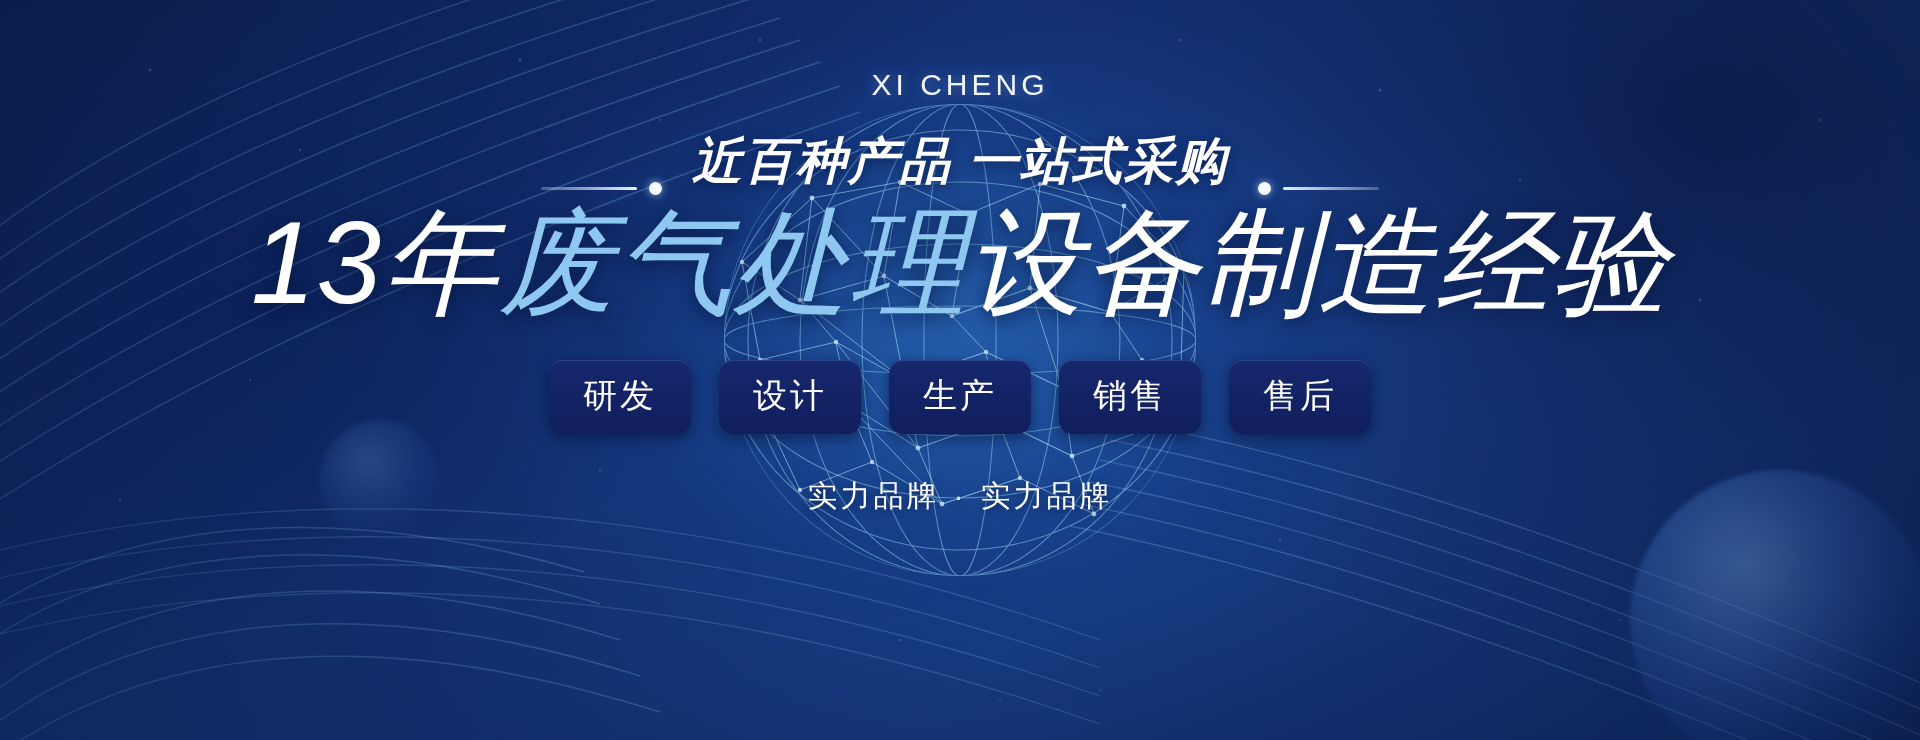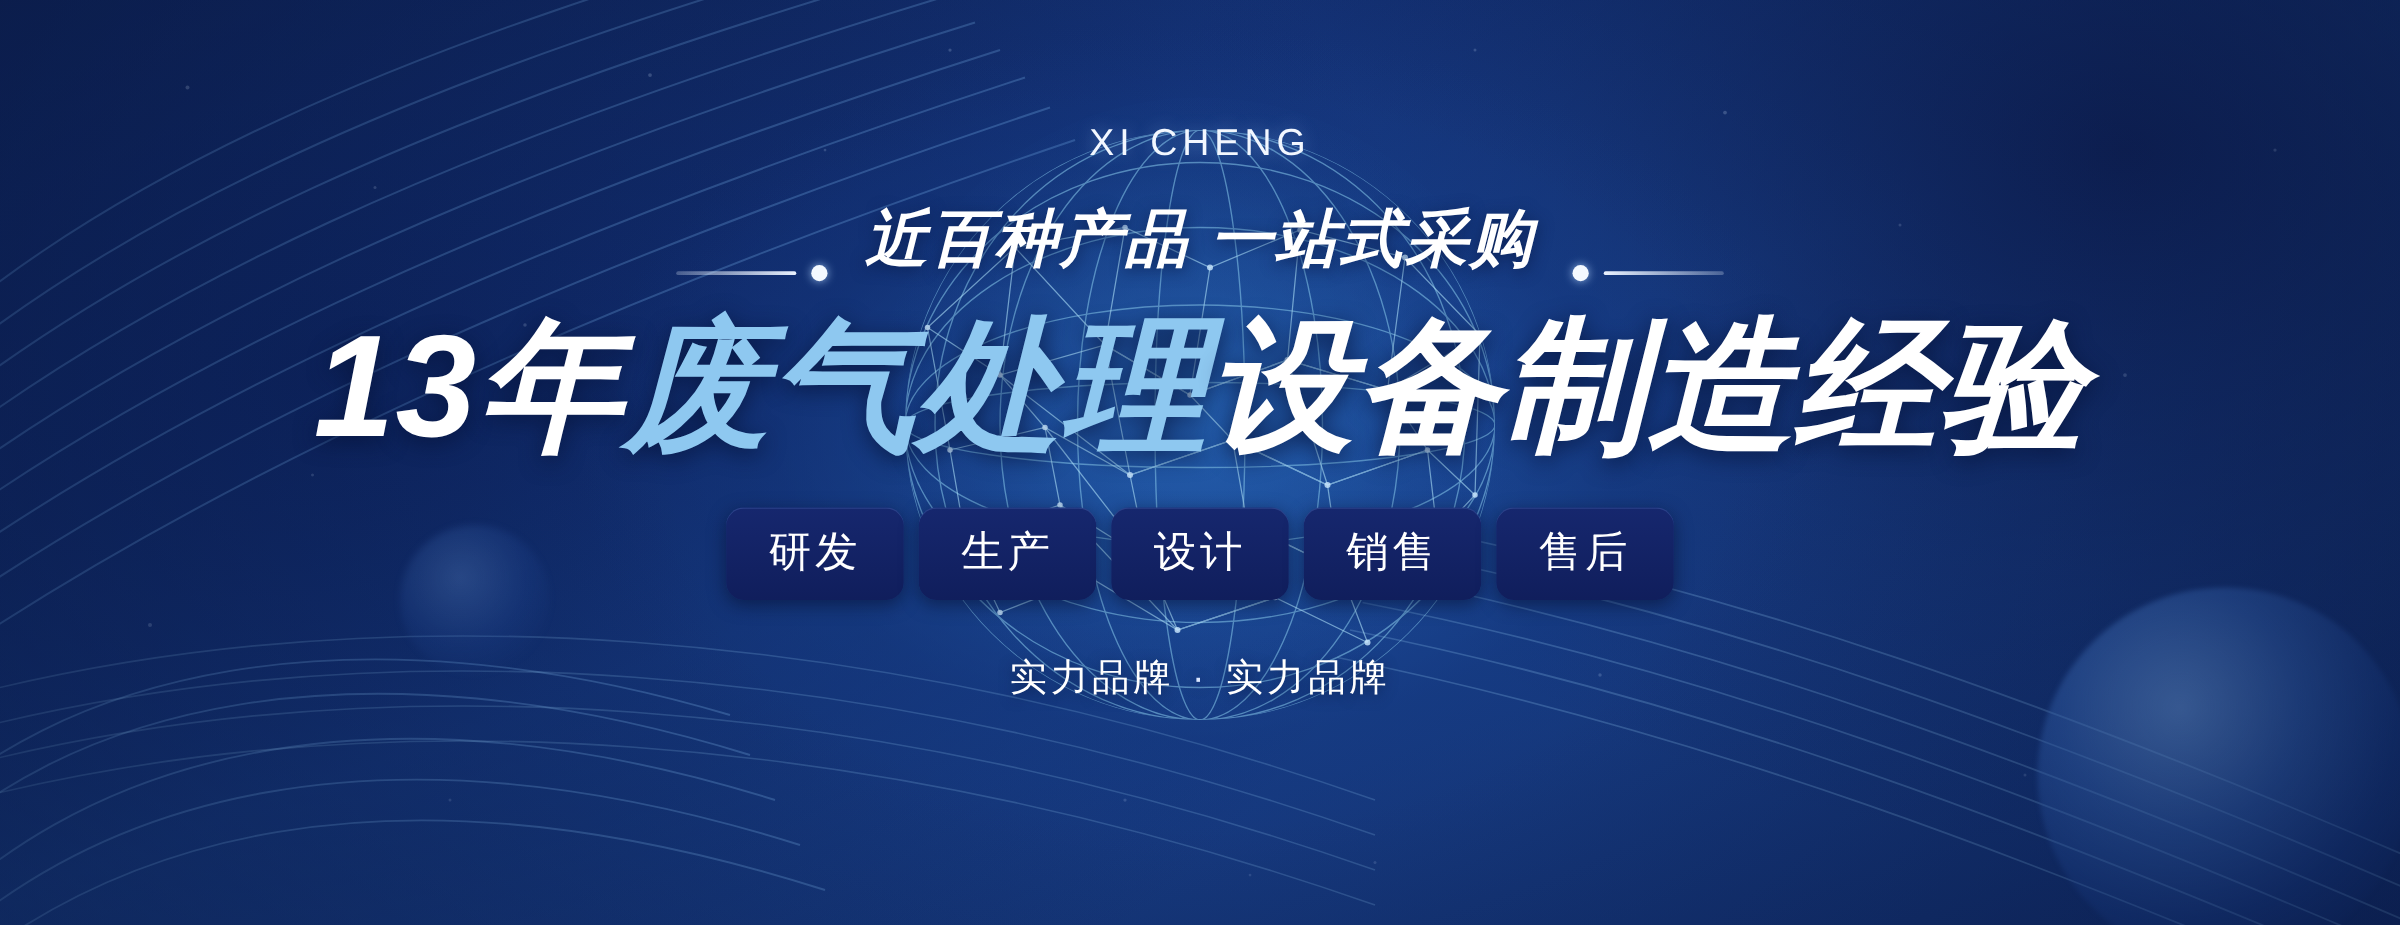--- a/index.html
+++ b/index.html
@@ -53,21 +53,21 @@
 
   
   #content {
     position:absolute; inset:0;
     display:flex; flex-direction:column;
     align-items:center;
     z-index:5;
   }
 
   .brand-en {
-    margin-top:98px;
+    margin-top:68px;
     font-size:30px;
     letter-spacing:4px;
     color:#f2f7ff;
     font-weight:400;
     text-shadow:0 0 14px rgba(150,200,255,.45);
   }
 
   .subline-row {
     margin-top:26px;
     display:flex; align-items:flex-end; gap:30px;
@@ -91,23 +91,23 @@
     font-size:50px;
     font-weight:700;
     color:#ffffff;
     letter-spacing:2px;
     font-style:italic;
     text-shadow:0 2px 12px rgba(10,30,80,.85);
     white-space:nowrap;
   }
 
   .headline {
-    margin-top:22px;
+    margin-top:6px;
     font-size:116px;
-    font-weight:700;
+    font-weight:400;
     font-style:italic;
     letter-spacing:1px;
     line-height:1.08;
     white-space:nowrap;
     color:#ffffff;
     text-shadow:0 4px 18px rgba(6,20,60,.8);
   }
   .headline .hl { color:#8ec8f0; }
 
   .tagline {
@@ -115,21 +115,21 @@
     font-family:"Liberation Serif", serif;
     font-size:19px;
     letter-spacing:5.2px;
     color:#eef4ff;
     white-space:nowrap;
     text-shadow:0 1px 6px rgba(8,24,66,.8);
   }
 
   .pill-row {
     margin-top:34px;
-    display:flex; gap:12px;justify-content:flex-end;
+    display:flex; gap:28px;justify-content:flex-end;
   }
   .pill {
     min-width:142px;
     padding:13px 0 15px;
     text-align:center;
     background:linear-gradient(180deg, #16276e 0%, #101e5c 100%);
     border-radius:14px;
     color:#ffffff;
     font-size:34px;
     font-weight:500;
@@ -330,22 +330,22 @@
       </span>
     </div>
 
     <div class="headline">
       <span>13年</span><span class="hl">废气处理</span><span>设备制造经验</span>
     </div>
 
 
     <div class="pill-row">
       <div class="pill">研发</div>
+      <div class="pill">设计</div>
       <div class="pill">生产</div>
-      <div class="pill">设计</div>
       <div class="pill">销售</div>
       <div class="pill">售后</div>
     </div>
 
     <div class="footline">
       <span>实力品牌</span><span class="sep">·</span><span>实力品牌</span>
     </div>
 
   </div>
 </div>

